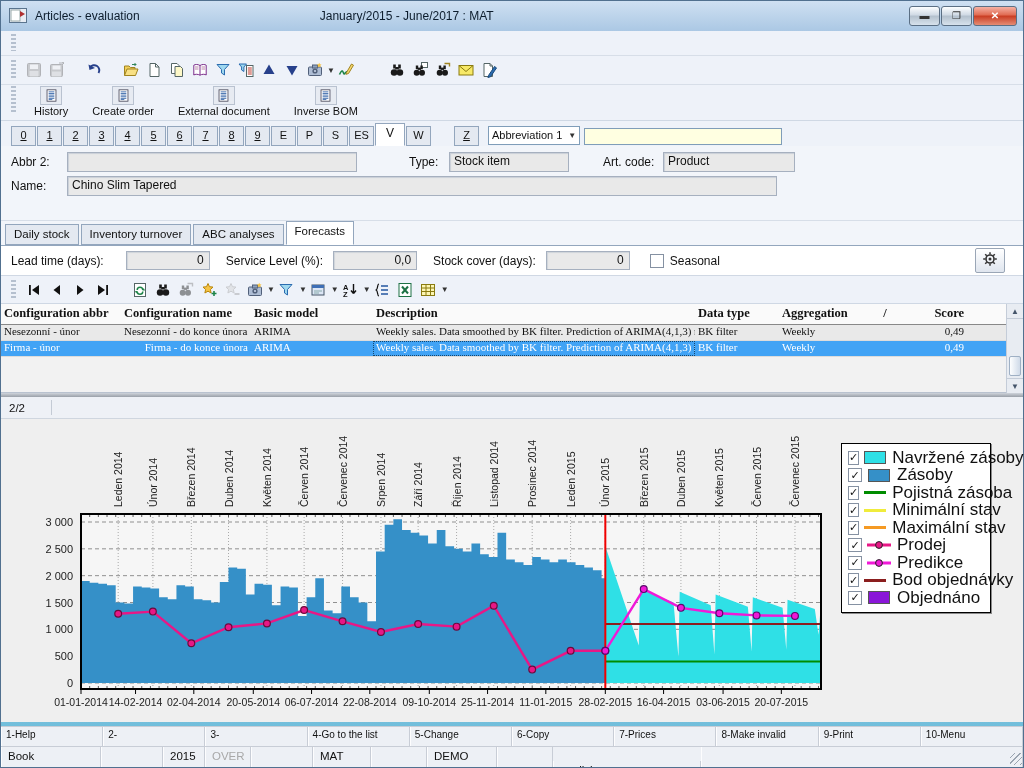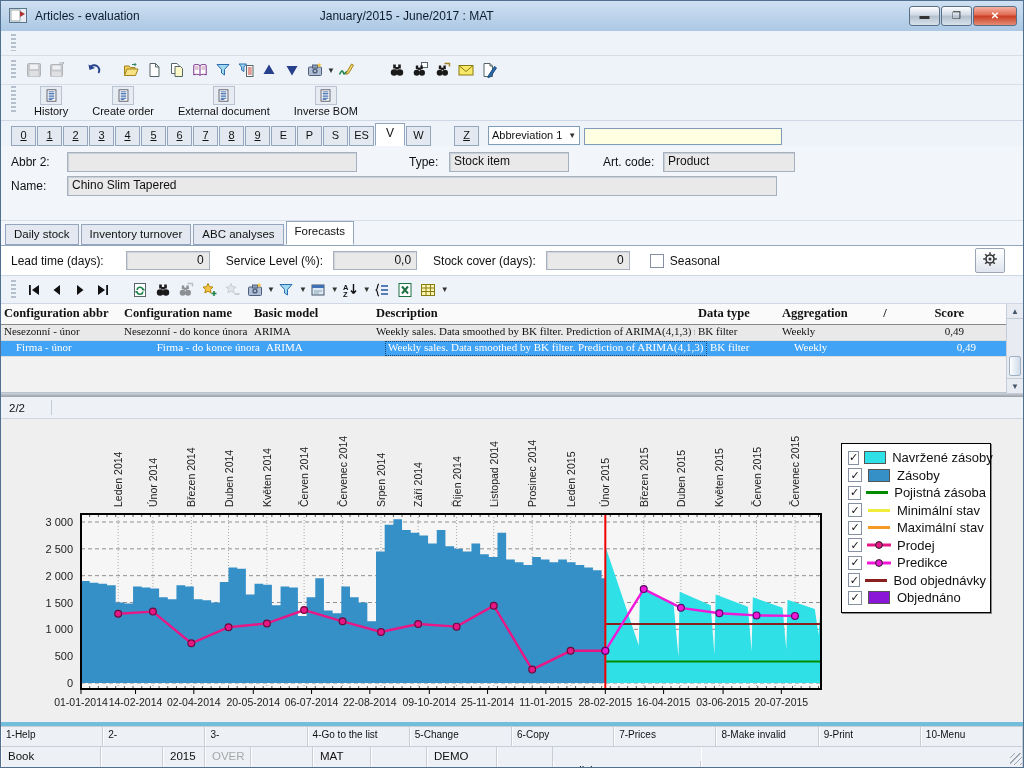--- a/index.html
+++ b/index.html
@@ -81,21 +81,21 @@
   .splitter{height:4px;background:linear-gradient(180deg,#cfd4db,#9aa0a8);}
   .gstatus{height:21px;display:flex;align-items:center;background:#eef1f6;border-bottom:1px solid #cfd6df;padding-left:8px;font-size:11.5px;}
   .gstatus .sep{width:1px;height:70%;background:#c4cbd5;margin-left:26px;}
   
   .chartarea{position:relative;height:304px;background:#efefef;}
   .legend{position:absolute;right:32px;top:24px;width:140px;background:#fff;border:1px solid #000;
     box-shadow:1px 1px 0 #8a8a8a;padding:5px 4px;}
   .lrow{display:flex;align-items:center;height:17.5px;}
   .lrow .cbx{margin:0 5px 0 2px;}
   .lswatch{width:24px;height:12px;display:flex;align-items:center;justify-content:center;margin-right:6px;}
-  .llabel{font-size:13px;white-space:nowrap;}
+  .llabel{font-size:17px;white-space:nowrap;}
   
   .fkeys{height:19px;display:flex;background:#edf0f5;border-top:1px solid #c8cdd6;margin-top:4px;}
   .fkey{flex:1;border-right:1px solid #c8cdd6;border-left:1px solid #fdfdfe;font-size:10px;padding:2px 0 0 4px;white-space:nowrap;overflow:hidden;}
   .sbar{height:20px;display:flex;background:#edf0f5;border-top:1px solid #c8cdd6;position:relative;}
   .scell{border-right:1px solid #c8cdd6;border-left:1px solid #fdfdfe;font-size:11.5px;padding:3px 0 0 6px;
     white-space:nowrap;overflow:hidden;box-sizing:border-box;}
   .scell.dim{color:#a8a8a8;}
   .sgrip{position:absolute;right:1px;bottom:2px;width:12px;height:12px;
     background:repeating-linear-gradient(135deg,transparent 0 3px,#9aa4b0 3px 4px);}
   .bottomframe{flex:1;}
@@ -508,21 +508,21 @@
           <div class="gc" style="width: 120px; text-align: left;">Nesezonní - únor</div>
           <div class="gc" style="width: 130px; text-align: left;">Nesezonní - do konce února</div>
           <div class="gc" style="width: 122px; text-align: left;">ARIMA</div>
           <div class="gc" style="width: 322px; text-align: left;">Weekly sales. Data smoothed by BK filter. Prediction of ARIMA(4,1,3) model.</div>
           <div class="gc" style="width: 84px; text-align: left;">BK filter</div>
           <div class="gc" style="width: 92px; text-align: left;">Weekly</div>
           <div class="gc" style="width: 28px; text-align: center;"></div>
           <div class="gc" style="width: 68px; text-align: right;">0,49</div>
         </div>
         <div class="grow sel">
-          <div class="gc" style="width: 120px; text-align: left; margin-left: 12px;">Firma - únor</div>
+          <div class="gc" style="width: 120px; text-align: left;">Firma - únor</div>
           <div class="gc" style="width: 130px; text-align: right;">Firma - do konce února</div>
           <div class="gc" style="width: 122px; text-align: left;">ARIMA</div>
           <div class="gc focus" style="width: 322px; text-align: left;">Weekly sales. Data smoothed by BK filter. Prediction of ARIMA(4,1,3) model.</div>
           <div class="gc" style="width: 84px; text-align: left;">BK filter</div>
           <div class="gc" style="width: 92px; text-align: left;">Weekly</div>
           <div class="gc" style="width: 28px; text-align: center;"></div>
           <div class="gc" style="width: 68px; text-align: right;">0,49</div>
         </div>
       </div>
     <div class="vsb">

